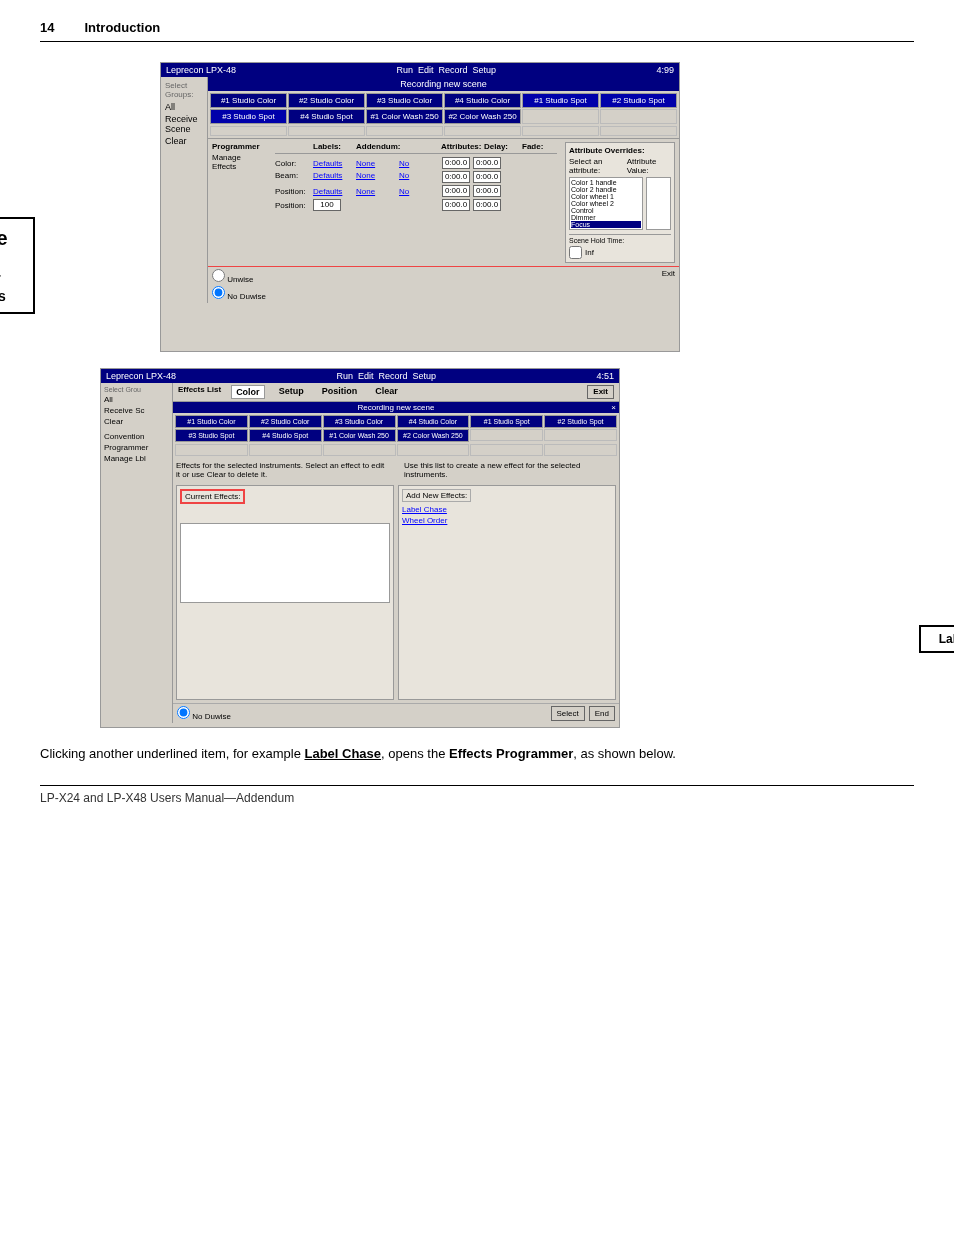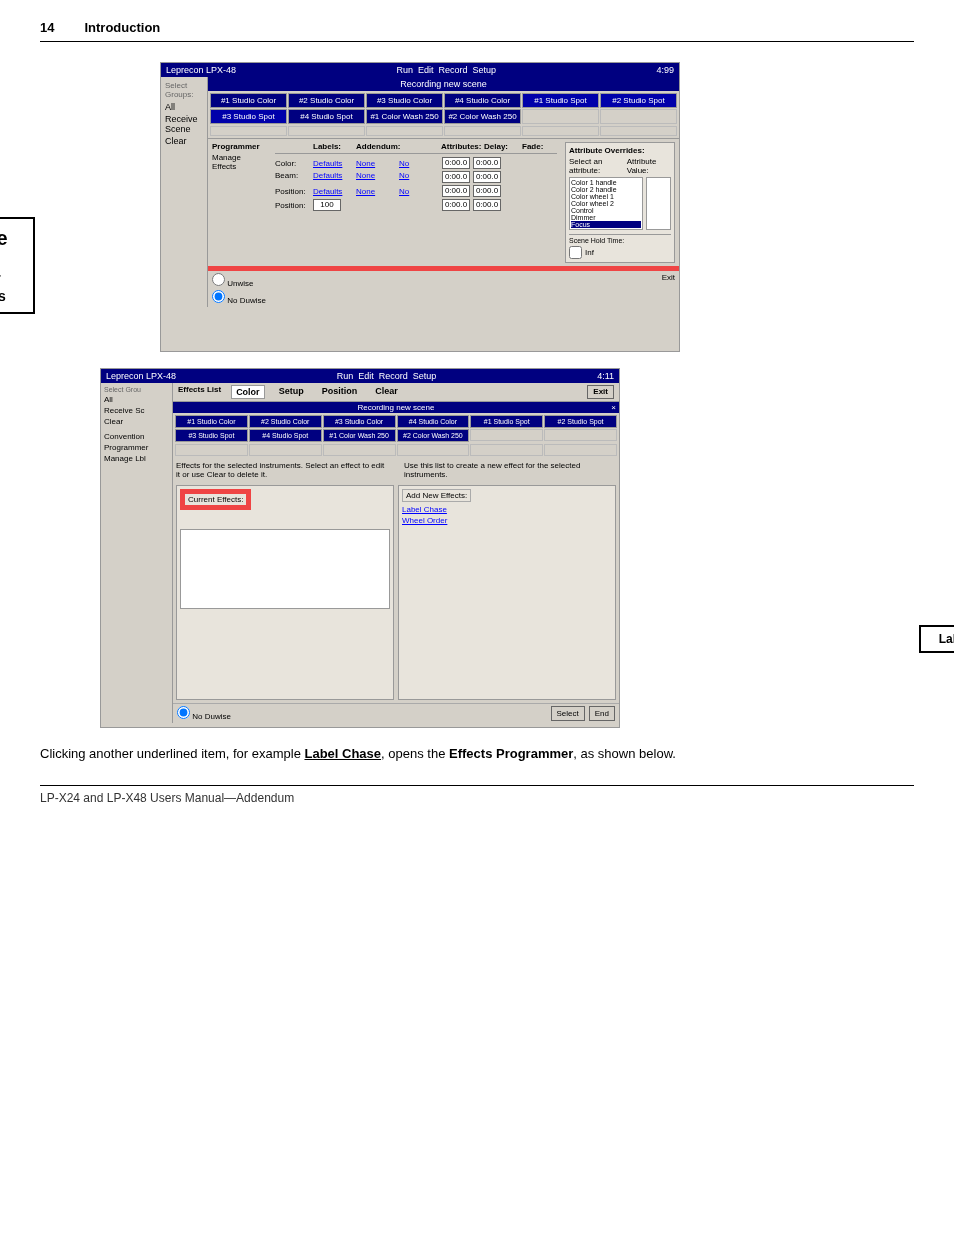--- a/index.html
+++ b/index.html
@@ -176,21 +176,21 @@
       background: #fff;
       border: 1px solid #666;
       font-size: 8px;
       text-align: center;
     }
     .ss1-bottom {
       display: flex;
       justify-content: space-between;
       padding: 2px 4px;
       font-size: 8px;
-      border-top: 5px solid #ef4444;
+      border-top: 1px solid #ef4444;
     }
 
     
     .ss2 {
       width: 520px;
       height: 360px;
       margin-left: 60px;
     }
 
     .ss2-titlebar {
@@ -536,21 +536,21 @@
     <div class="screenshot-box ss2">
 
       <div class="ss2-titlebar">
         <span>Leprecon LPX-48</span>
         <div style="display:flex; gap:5px;">
           <span>Run</span>
           <span>Edit</span>
           <span>Record</span>
           <span>Setup</span>
         </div>
-        <span>4:11</span>
+        <span>4:51</span>
       </div>
 
       <div class="ss2-inner">
 
         <div class="ss2-left">
           <div class="slabel">Select Grou</div>
           <div class="sitem">All</div>
           <div class="sitem">Receive Sc</div>
           <div class="sitem">Clear</div>
           <div style="margin-top:6px;" class="sitem">Convention</div>
@@ -599,21 +599,21 @@
           </div>
 
           <div style="display:flex; gap:16px; padding:3px; font-size:8px;">
             <div style="flex:1;">Effects for the selected instruments. Select an effect to edit it or use Clear to delete it.</div>
             <div style="flex:1;">Use this list to create a new effect for the selected instruments.</div>
           </div>
 
           <div class="ss2-middle-section">
 
             <div class="ss2-left-section">
-              <div style="font-size:8px; border:5px solid #ef4444; padding:1px 3px; margin-bottom:19px; display:inline-block;">Current Effects:</div>
+              <div style="font-size:8px; border:2px solid #ef4444; padding:1px 3px; margin-bottom:19px; display:inline-block;">Current Effects:</div>
               <div class="ss2-current-effects"></div>
             </div>
 
             <div class="ss2-right-section">
               <div style="font-size:8px; border:1px solid #aaa; padding:1px 3px; margin-bottom:3px; display:inline-block;">Add New Effects:</div>
               <div class="ss2-effect-link">Label Chase</div>
               <div class="ss2-effect-link">Wheel Order</div>
             </div>
           </div>
 

